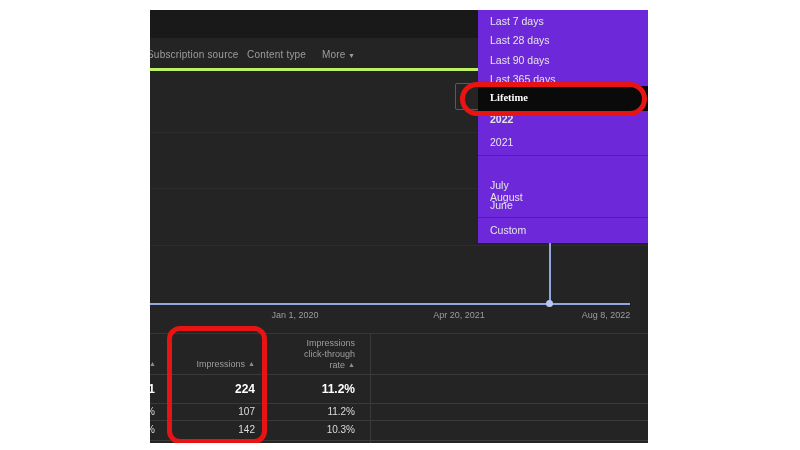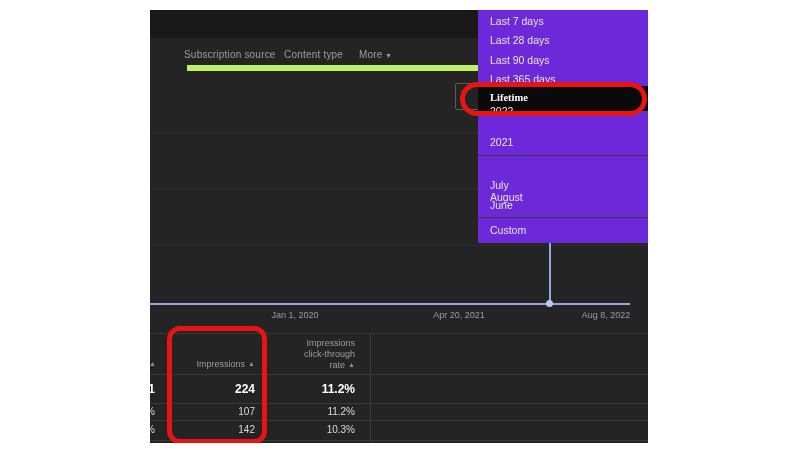--- a/index.html
+++ b/index.html
@@ -4,21 +4,21 @@
 <style>
   * { margin:0; padding:0; box-sizing:border-box; }
   html,body { width:800px; height:450px; background:#ffffff; overflow:hidden;
               font-family:"Liberation Sans", sans-serif; }
   .frame { position:absolute; left:150px; top:10px; width:498px; height:433px;
            background:#242424; overflow:hidden; }
 
   
   .header-strip { position:absolute; left:0; top:0; width:498px; height:28px; background:#191919; }
   .tab-bar { position:absolute; left:0; top:28px; width:430px; height:33px;
-             border-bottom:6px solid #bef264;margin-left:37px; }
+             border-bottom:3px solid #bef264; }
   .tab { position:absolute; top:0; height:33px; line-height:33px; font-size:10px;
          color:#9d9d9d; white-space:nowrap; letter-spacing:0.2px; }
   .caret { font-size:8px; color:#9d9d9d; margin-left:4px; }
 
   
   .gridline { position:absolute; left:0; width:498px; height:1px; background:#2c2c2c; }
   .chart-baseline { position:absolute; left:0; top:293px; width:480px; height:2px; background:#93a6e0; }
   .chart-spike { position:absolute; left:399px; top:233px; width:2px; height:62px; background:#93a6e0; }
   .chart-node { position:absolute; left:396px; top:290px; width:7px; height:7px;
                 border-radius:50%; background:#b9c8f0; }
@@ -116,21 +116,21 @@
 
   <div class="date-btn"></div>
 
   <div class="menu">
     <div class="menu-highlight"></div>
     <div class="menu-item" style="top:2px;">Last 7 days</div>
     <div class="menu-item" style="top:21px;">Last 28 days</div>
     <div class="menu-item" style="top:41px;">Last 90 days</div>
     <div class="menu-item" style="top:60px;">Last 365 days</div>
     <div class="menu-item selected" style="top:79px;">Lifetime</div>
-    <div class="menu-item" style="top:92px;">2022</div>
+    <div class="menu-item" style="top:100px;font-weight:bold;">2022</div>
     <div class="menu-item" style="top:123px;">2021</div>
     <div class="menu-sep" style="top:145px;"></div>
     <div class="menu-item" style="top:148px;margin-top:30px;">August</div>
     <div class="menu-item" style="top:166px;">July</div>
     <div class="menu-item" style="top:186px;">June</div>
     <div class="menu-sep" style="top:207px;"></div>
     <div class="menu-item" style="top:211px;">Custom</div>
   </div>
 
   <div class="anno anno-lifetime"></div>

